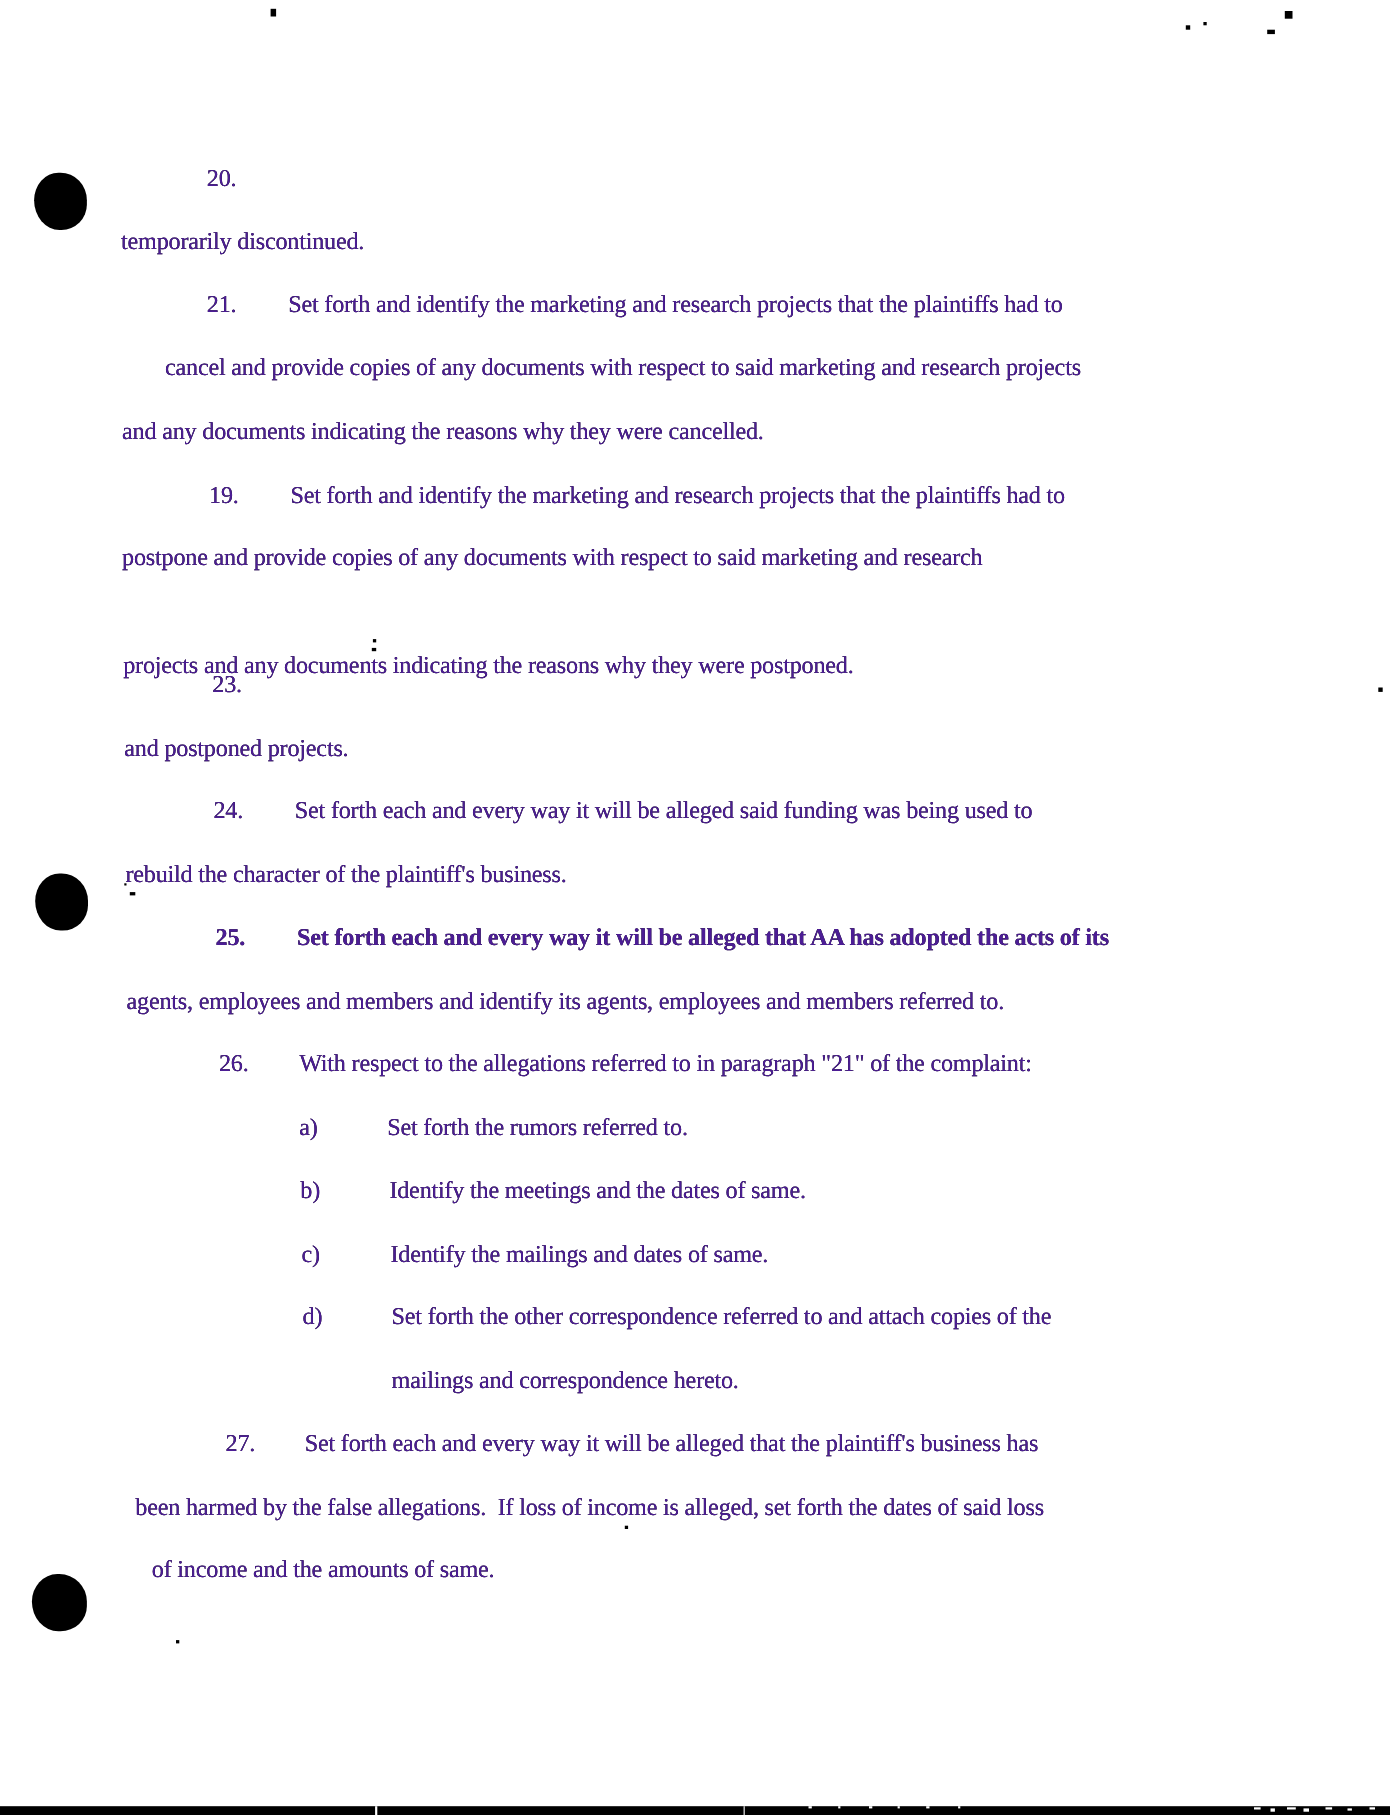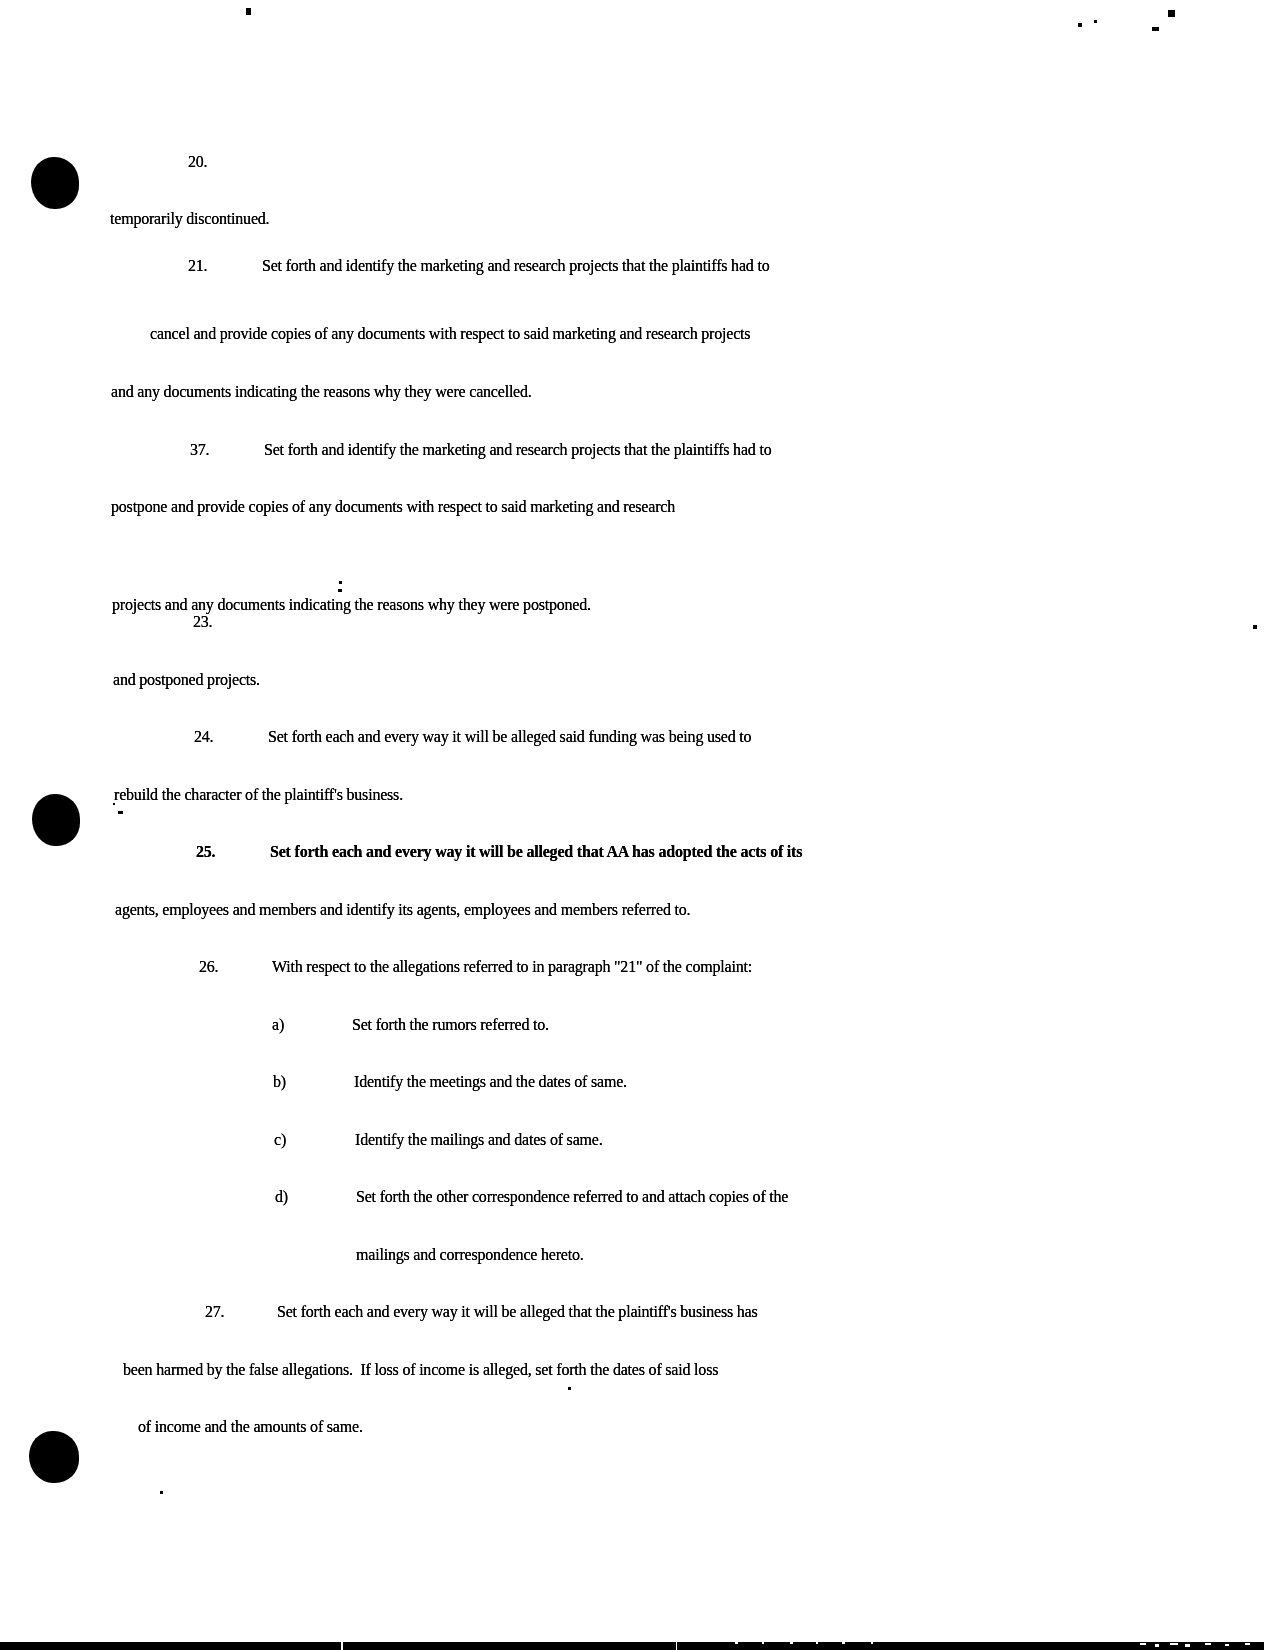--- a/index.html
+++ b/index.html
@@ -18,23 +18,23 @@
   .text-line {
     position: absolute;
     left: 0;
     width: 100%;
     height: 30px;
   }
   .seg {
     position: absolute;
     top: 0;
     white-space: pre;
-    font-size: 16px;
+    font-size: 22px;
     line-height: 28px;
-    color: #000000;
+    color: #4c1d95;
     letter-spacing: -0.2px;
     text-shadow: 0 0 0.45px #000;
   }
   .punch-hole {
     position: absolute;
     background: #000;
     border-radius: 48% 52% 50% 50% / 50% 50% 46% 54%;
   }
   .speck {
     position: absolute;
@@ -58,32 +58,32 @@
       <div class="punch-hole" style="left: 32px; top: 794px; width: 48px; height: 52px;"></div>
       <div class="punch-hole" style="left: 29px; top: 1431px; width: 50px; height: 52px;"></div>
     </div>
   <div id="document-body">
       <div class="text-line" style="top: 148px;">
         <span class="seg" style="left: 188px;">20.</span>
       </div>
       <div class="text-line" style="top: 205px;">
         <span class="seg" style="left: 110px;">temporarily discontinued.</span>
       </div>
-      <div class="text-line" style="top: 252px;">
+      <div class="text-line" style="top: 263px;">
         <span class="seg" style="left: 188px;">21.</span>
         <span class="seg" style="left: 262px;">Set forth and identify the marketing and research projects that the plaintiffs had to</span>
       </div>
       <div class="text-line" style="top: 320px;">
         <span class="seg" style="left: 110px; margin-left: 40px;">cancel and provide copies of any documents with respect to said marketing and research projects</span>
       </div>
       <div class="text-line" style="top: 378px;">
         <span class="seg" style="left: 111px;">and any documents indicating the reasons why they were cancelled.</span>
       </div>
       <div class="text-line" style="top: 436px;">
-        <span class="seg" style="left: 190px;">37.</span>
+        <span class="seg" style="left: 190px;">19.</span>
         <span class="seg" style="left: 264px;">Set forth and identify the marketing and research projects that the plaintiffs had to</span>
       </div>
       <div class="text-line" style="top: 493px;">
         <span class="seg" style="left: 111px;">postpone and provide copies of any documents with respect to said marketing and research</span>
       </div>
       <div class="text-line" style="top: 551px;">
         <span class="seg" style="left: 112px; margin-top: 40px;">projects and any documents indicating the reasons why they were postponed.</span>
       </div>
       <div class="text-line" style="top: 608px;">
         <span class="seg" style="left: 193px;">23.</span>

